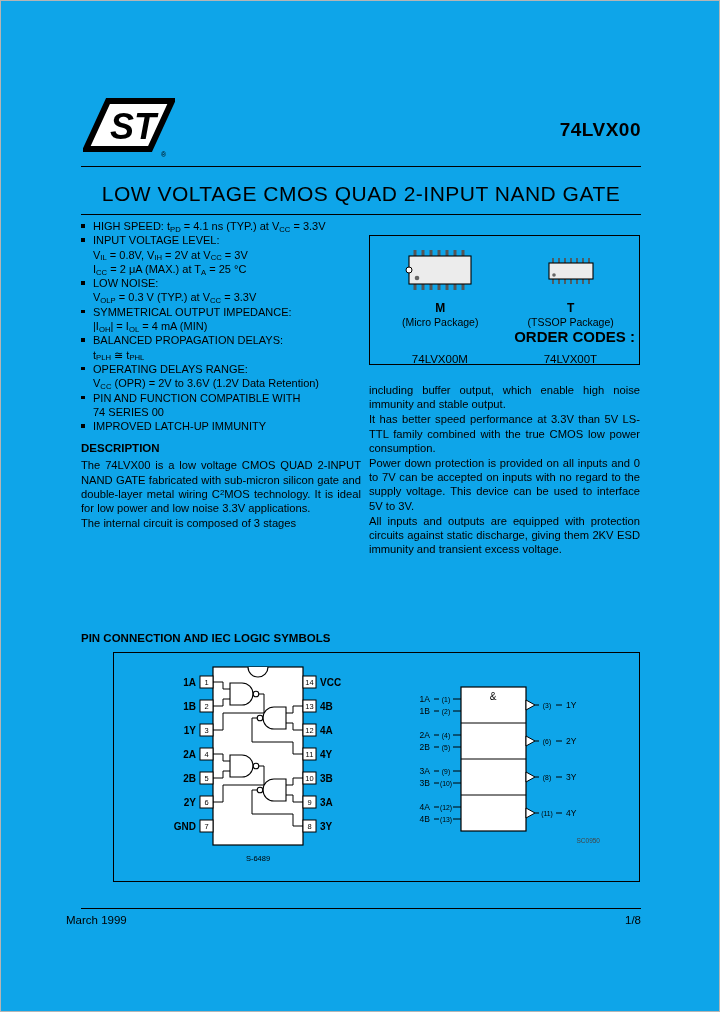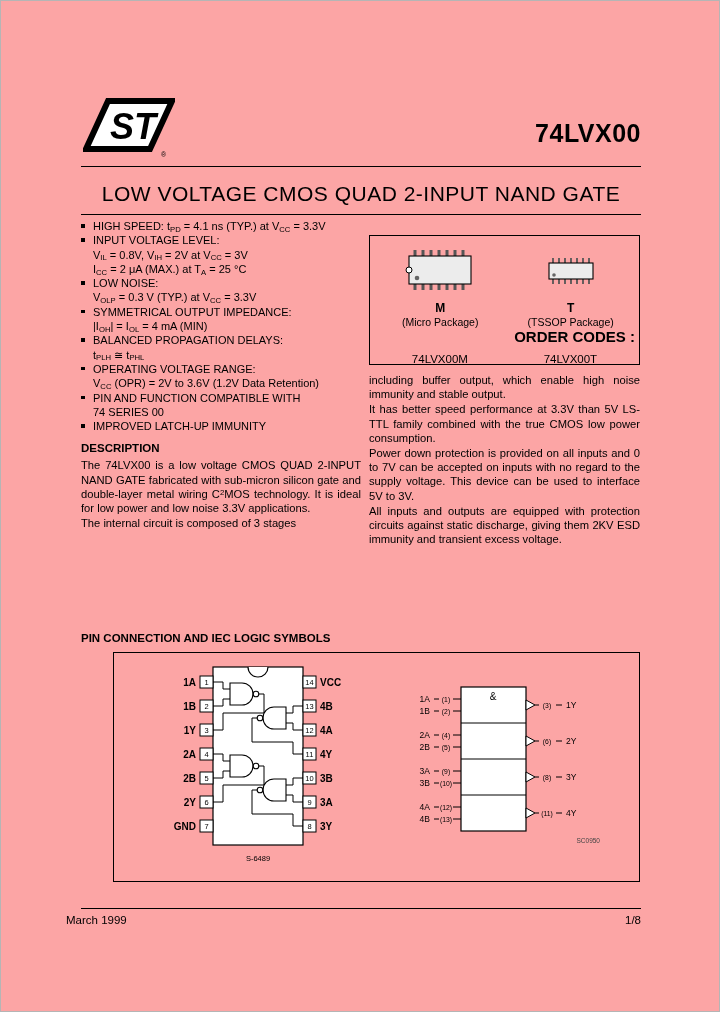--- a/index.html
+++ b/index.html
@@ -1,20 +1,20 @@
 <!DOCTYPE html>
 <html><head>
 <meta charset="utf-8">
 <style>
   * { box-sizing: border-box; }
   body { margin:0; background:#e9e9e9; font-family:"Liberation Sans", sans-serif; color:#000; }
-  .page { position:relative; width:720px; height:1012px; background:#fca5a5; border:1px solid #b5b5b5; margin:0 auto; overflow:hidden; }
+  .page { position:relative; width:720px; height:1012px; background:#0ea5e9; border:1px solid #b5b5b5; margin:0 auto; overflow:hidden; }
 
   .logo { position:absolute; left:82px; top:96px; }
-  .part-number { position:absolute; right:78px; top:118px; font-size:25px; font-weight:bold; letter-spacing:0.5px; }
+  .part-number { position:absolute; right:78px; top:118px; font-size:19px; font-weight:bold; letter-spacing:0.5px; }
 
   .rule { position:absolute; left:80px; right:78px; height:0; border-top:1.5px solid #000; }
   .rule-header { top:165px; }
   .rule-title  { top:213px; }
   .footer-rule { top:907px; }
 
   .doc-title { position:absolute; left:80px; right:78px; top:181px; margin:0; font-size:21px; font-weight:400; text-align:center; letter-spacing:0.5px; white-space:nowrap; }
 
   .col-left  { position:absolute; left:80px;  top:218px; width:280px; }
   .col-right { position:absolute; left:368px; top:234px; width:271px; }
@@ -31,21 +31,21 @@
   .desc-heading { margin:9px 0 4px; font-size:11.5px; font-weight:bold; }
   .para { margin:0 0 1px; font-size:11.2px; line-height:14.2px; text-align:justify; }
 
   .package-box { border:1px solid #000; height:130px; padding:8px 4px 4px; }
   .pkg-row { display:flex; justify-content:space-around; align-items:flex-end; }
   .pkg { text-align:center; }
   .pkg-letter { font-size:12px; font-weight:bold; margin-top:1px; }
   .pkg-name { font-size:10.5px; margin-top:1px; }
   .order-label { text-align:right; font-size:15px; font-weight:bold; }
   .codes-row { display:flex; justify-content:space-around; font-size:11.5px; margin-top:8px; }
-  .right-paras { margin-top:8px; }
+  .right-paras { margin-top:18px; }
 
   .section-heading { position:absolute; left:80px; top:631px; margin:0; font-size:11.5px; font-weight:bold; }
 
   .diagram-box { position:absolute; left:112px; top:651px; width:527px; height:230px; border:1px solid #000; }
   .dip-svg { position:absolute; left:44px; top:8px; }
   .iec-svg { position:absolute; left:272px; top:26px; }
 
   .footer { position:absolute; left:65px; right:78px; top:913px; display:flex; justify-content:space-between; font-size:11.5px; }
 
   svg text { font-family:"Liberation Sans", sans-serif; fill:#000; }
@@ -132,21 +132,21 @@
           <span class="ftext">BALANCED PROPAGATION DELAYS:</span>
         </div>
 
         <div class="feature-line indented">
           <span class="bullet"></span>
           <span class="ftext">t<sub>PLH</sub> ≅ t<sub>PHL</sub></span>
         </div>
 
         <div class="feature-line">
           <span class="bullet"></span>
-          <span class="ftext">OPERATING VOLTAGE RANGE:</span>
+          <span class="ftext">OPERATING DELAYS RANGE:</span>
         </div>
 
         <div class="feature-line indented">
           <span class="bullet"></span>
           <span class="ftext">V<sub>CC</sub> (OPR) = 2V to 3.6V (1.2V Data Retention)</span>
         </div>
 
         <div class="feature-line">
           <span class="bullet"></span>
           <span class="ftext">PIN AND FUNCTION COMPATIBLE WITH</span>

